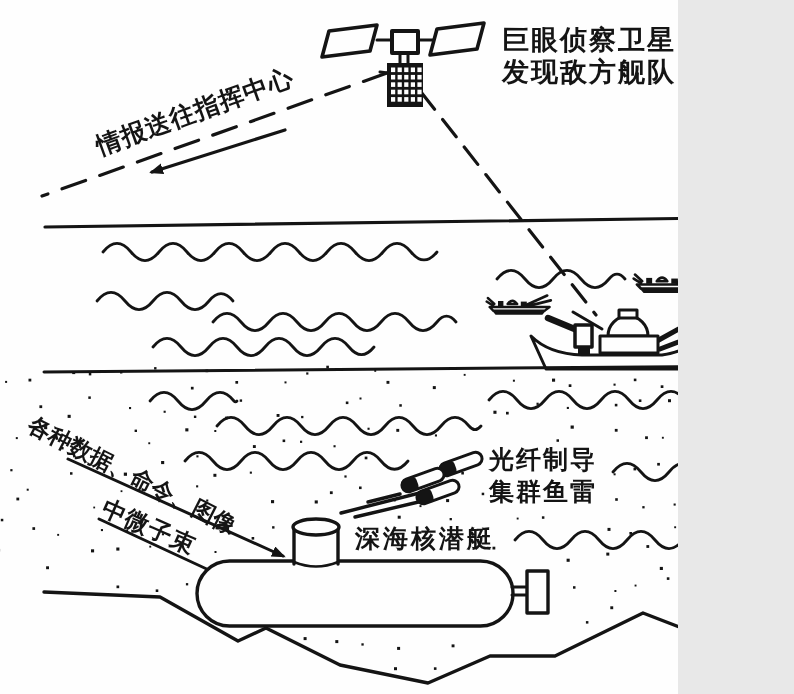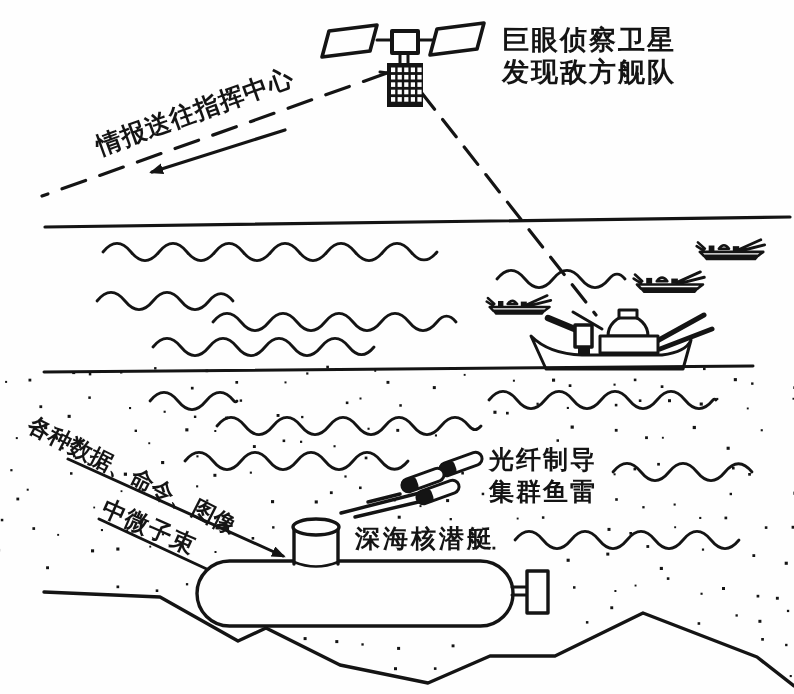--- a/index.html
+++ b/index.html
@@ -1,17 +1,17 @@
 <!DOCTYPE html>
 <html><head>
 <meta charset="utf-8">
 <style>
   html,body{margin:0;padding:0;background:#e8e8e8;}
   #stage{
-    position:relative;width:794px;height:694px;background:#fefefe;
+    position:relative;width:678px;height:694px;background:#fefefe;
     font-family:"Liberation Sans","DejaVu Sans",sans-serif;
     overflow:hidden;
     text-align:right;
   }
   svg{display:block;}
   text{fill:#141414;font-weight:700;font-family:"Liberation Sans","DejaVu Sans",sans-serif;}
   .ink{stroke:#141414;fill:none;stroke-linecap:round;stroke-linejoin:round;}
   .fillw{fill:#fefefe;}
   .fillb{fill:#141414;stroke:none;}
 </style>

